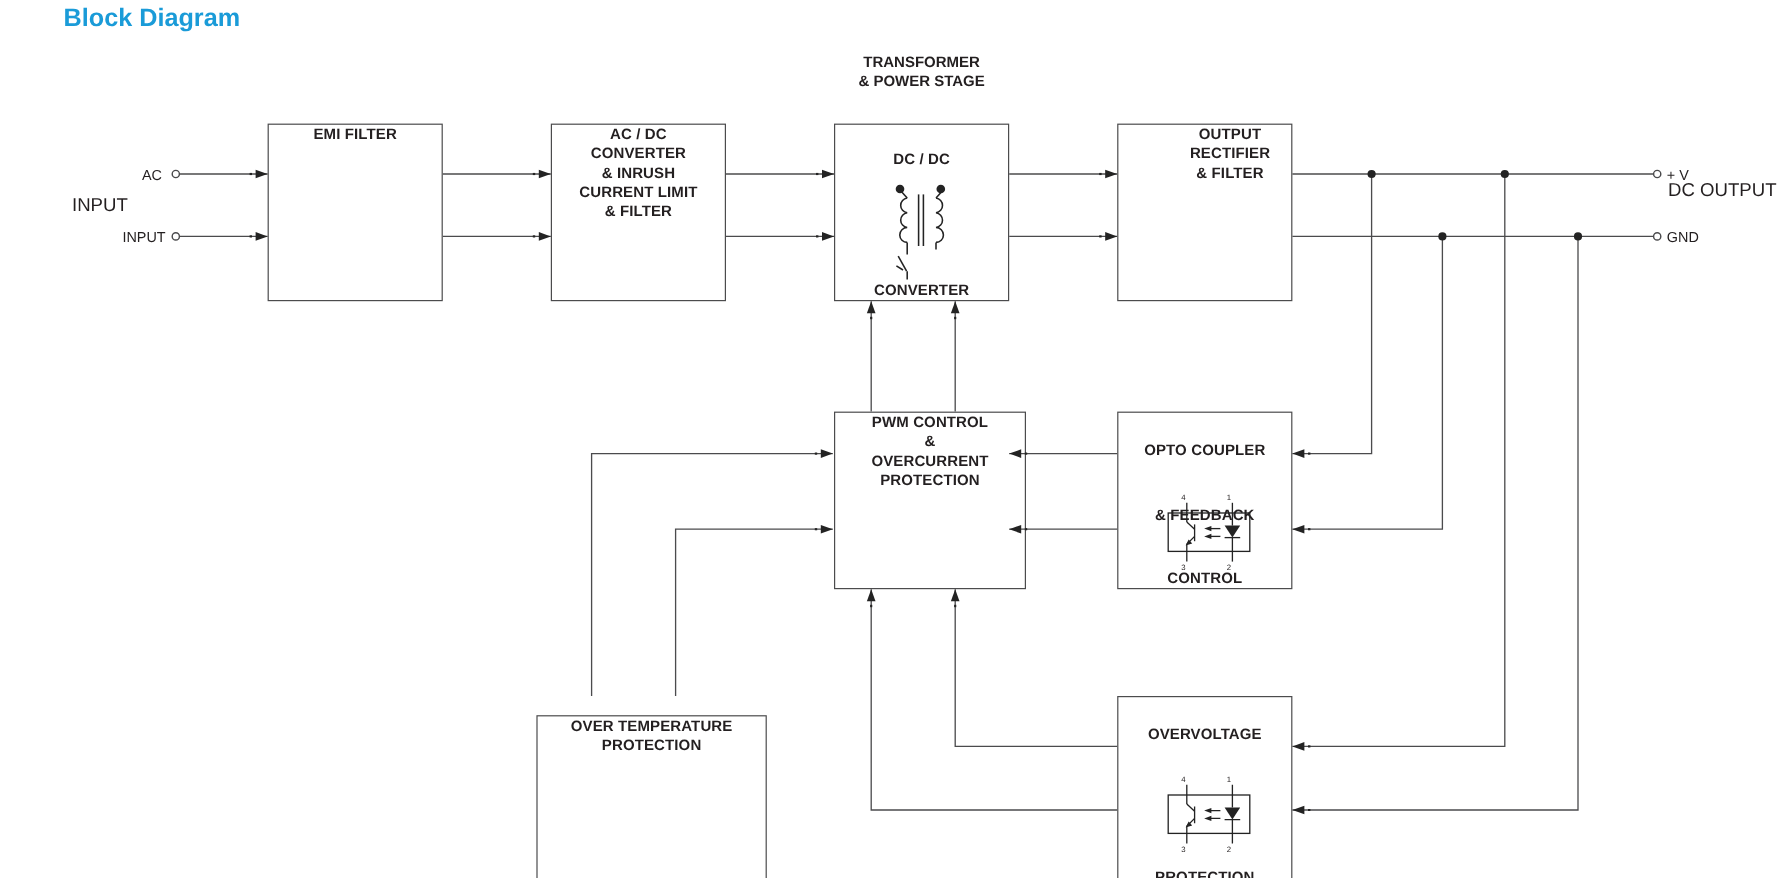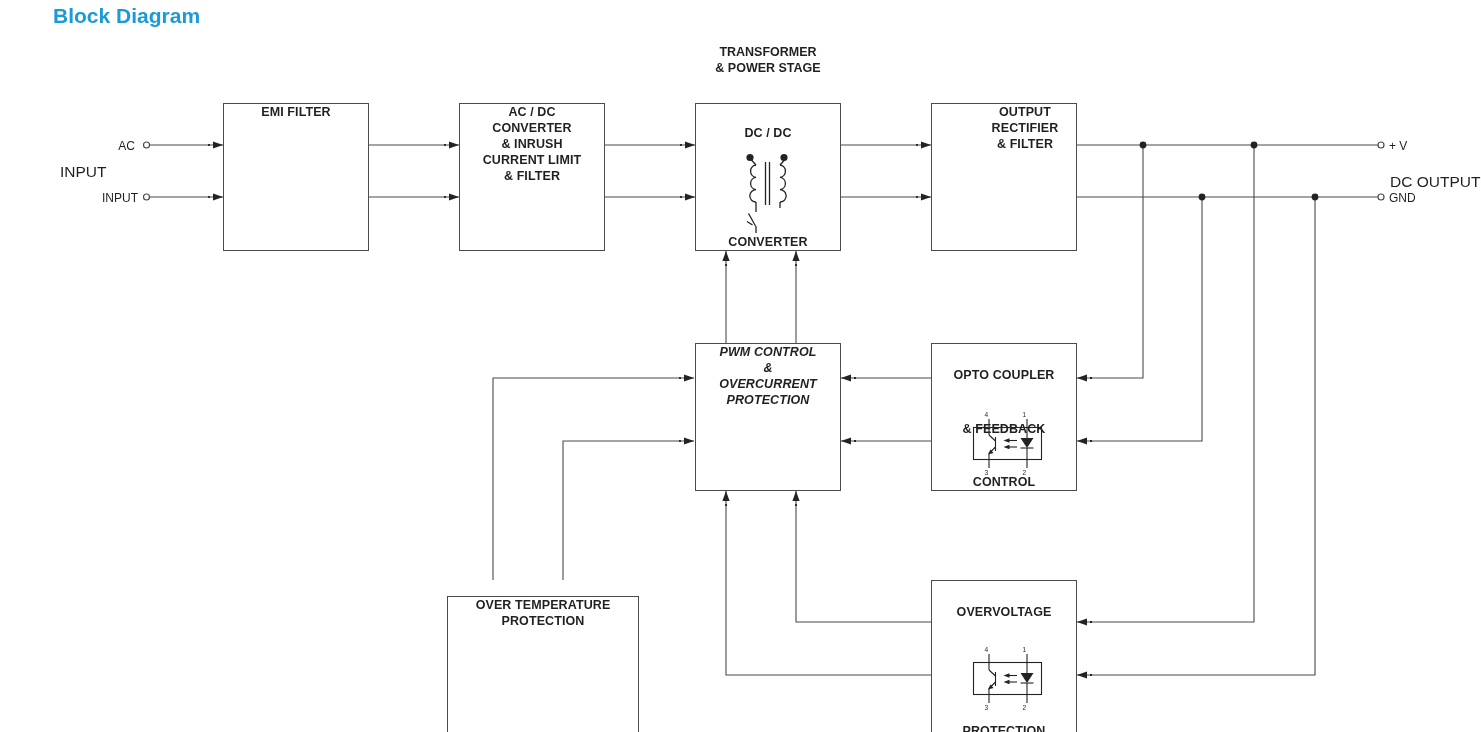--- a/index.html
+++ b/index.html
@@ -34,21 +34,21 @@
   <div class="stage-label">
     <div>TRANSFORMER</div>
     <div>&amp; POWER STAGE</div>
   </div>
 
   <div class="term-label" style="left:20px;top:139px;width:72px;text-align:right;">AC</div>
   <div class="group-label" style="left:17px;top:163px;">INPUT</div>
   <div class="term-label" style="left:23px;top:191px;width:72px;text-align:right;">INPUT</div>
 
   <div class="term-label" style="left:1346px;top:139px;">+ V</div>
-  <div class="group-label" style="left:1347px;top:173px;">DC OUTPUT</div>
+  <div class="group-label" style="left:1347px;top:150px;">DC OUTPUT</div>
   <div class="term-label" style="left:1346px;top:191px;">GND</div>
 
   <div class="block" style="left:180px;top:103px;width:146px;height:148px;">
     <div>EMI FILTER</div>
   </div>
 
   <div class="block" style="left:416px;top:103px;width:146px;height:148px;">
     <div>AC / DC</div>
     <div>CONVERTER</div>
     <div>&amp; INRUSH</div>
@@ -60,21 +60,21 @@
     <div>DC / DC</div>
     <div>CONVERTER</div>
   </div>
 
   <div class="block" style="left:888px;top:103px;width:146px;height:148px;padding-left:42px;">
     <div>OUTPUT</div>
     <div>RECTIFIER</div>
     <div>&amp; FILTER</div>
   </div>
 
-  <div class="block" style="left:652px;top:343px;width:146px;height:148px;font-style:italic;">
+  <div class="block" style="left:652px;top:343px;width:160px;height:148px;">
     <div>PWM CONTROL</div>
     <div>&amp;</div>
     <div>OVERCURRENT</div>
     <div>PROTECTION</div>
   </div>
 
   <div class="block top-label" style="left:888px;top:343px;width:146px;height:148px;padding-top:23px;">
     <div>OPTO COUPLER</div>
     <div>&amp; FEEDBACK</div>
     <div>CONTROL</div>

